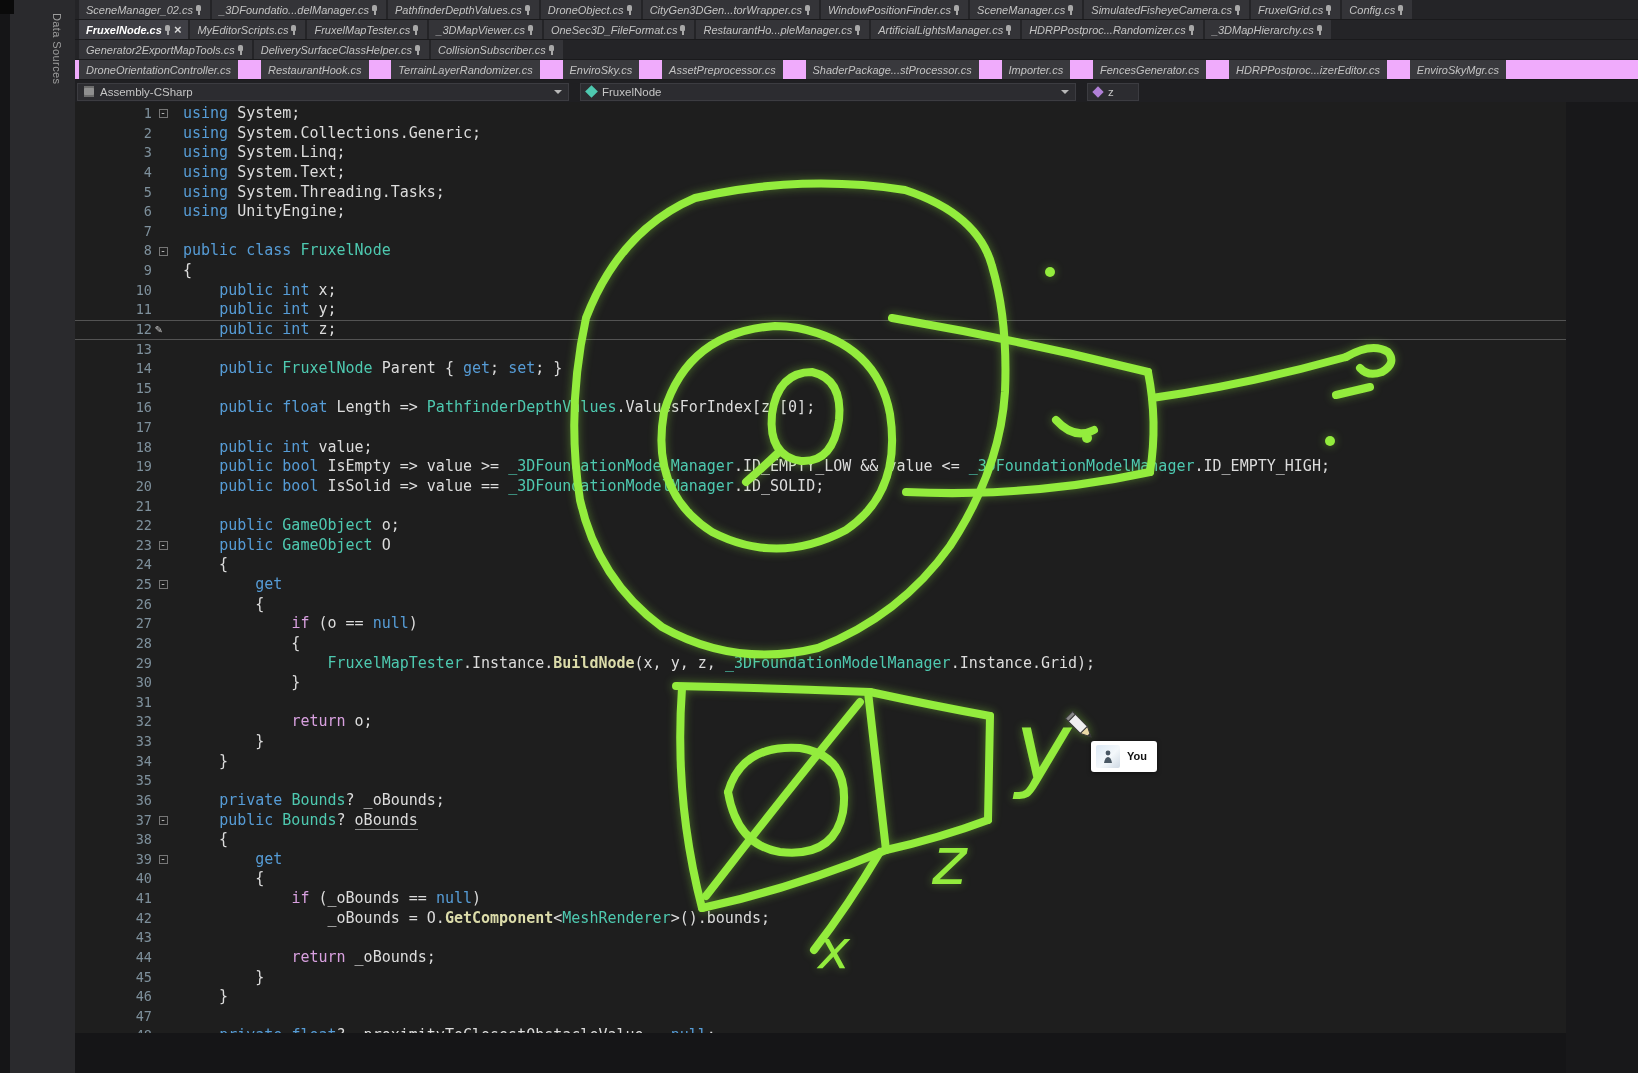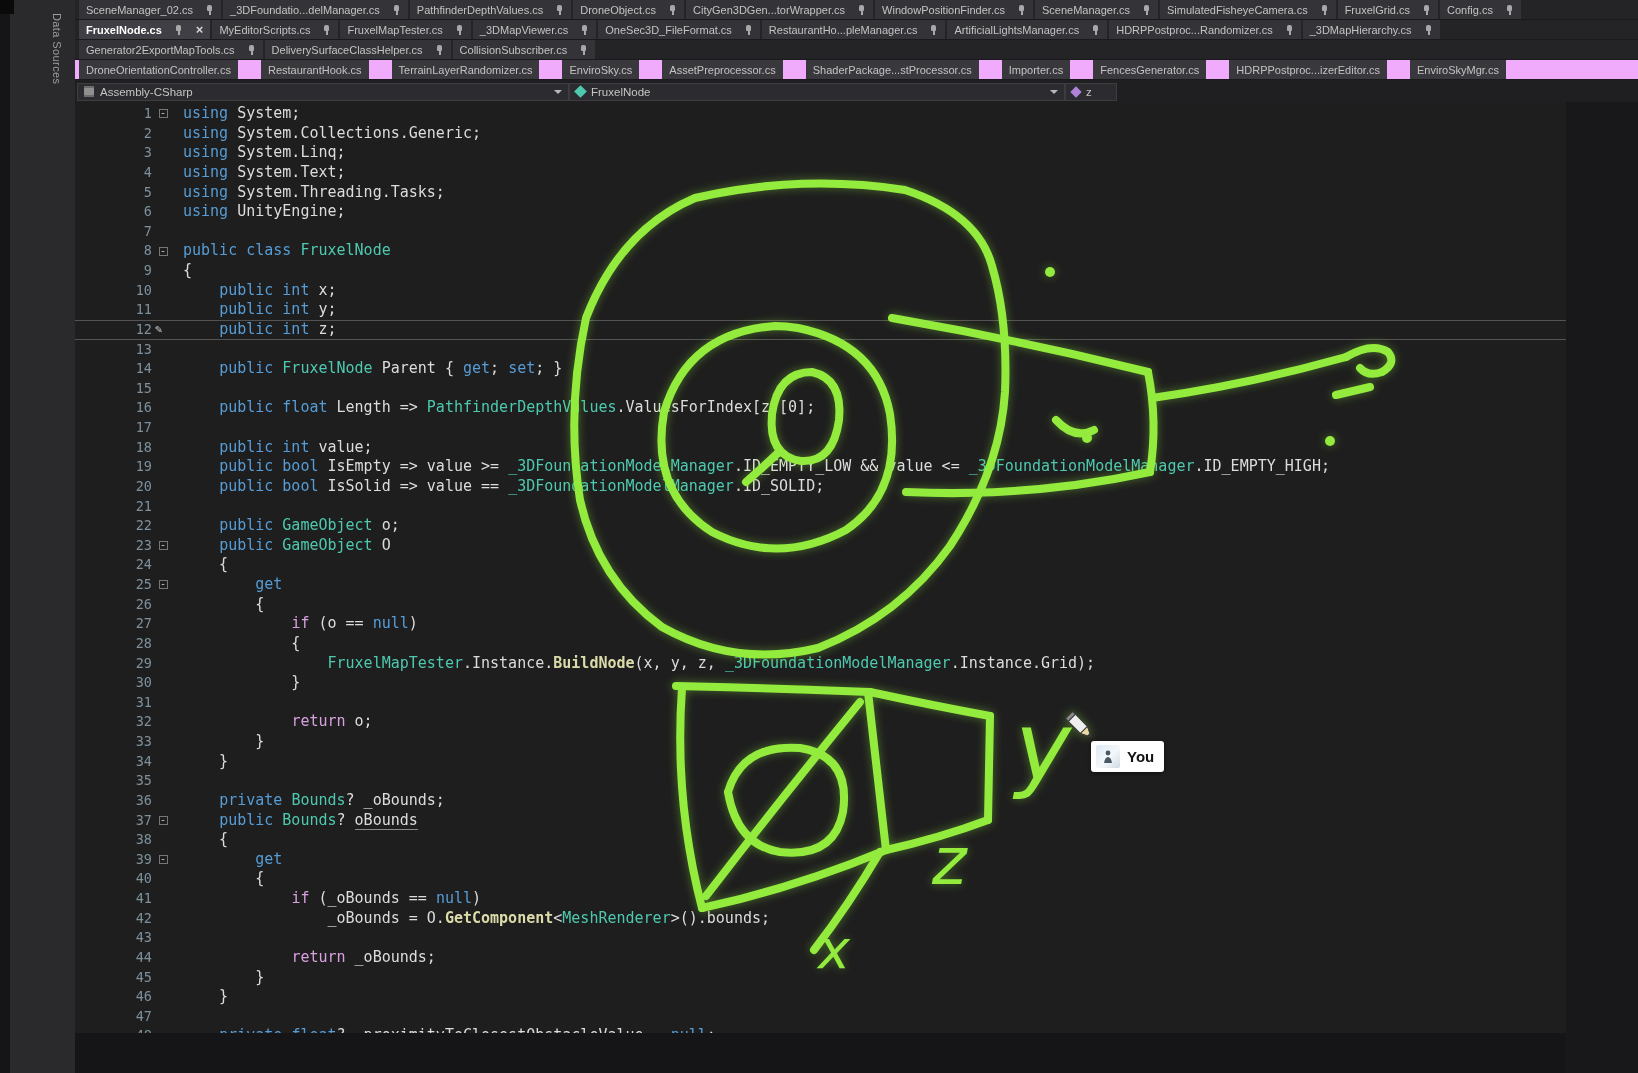--- a/index.html
+++ b/index.html
@@ -7,31 +7,31 @@
 
   
   .left-strip{position:absolute;left:0;top:0;width:75px;height:100%;background:#2a2a2d;z-index:5;}
   .left-strip::before{content:"";position:absolute;left:0;top:0;width:10px;height:100%;background:#151517;}
   .corner{position:absolute;left:0;top:0;width:14px;height:14px;background:#0a0a0a;}
   .vtab{position:absolute;left:51px;top:13px;writing-mode:vertical-rl;font-size:11px;color:#9d9d9d;letter-spacing:.4px;white-space:nowrap;}
 
   
   .main{position:absolute;left:75px;top:0;right:0;height:100%;}
   .tabrow{height:19px;background:#242427;display:flex;align-items:stretch;gap:2px;padding-left:4px;border-bottom:1px solid #1a1a1c;overflow:hidden;}
-  .tab{display:flex;align-items:center;gap:12px;padding:0 7px;background:#343438;color:#c3c3c3;font-size:11px;white-space:nowrap;cursor:default;}
+  .tab{display:flex;align-items:center;gap:1px;padding:0 7px;background:#343438;color:#c3c3c3;font-size:11px;white-space:nowrap;cursor:default;font-style:italic;}
   .tab.active{background:#3f3f45;color:#ffffff;font-weight:bold;text-align:right;}
   .tabrow.groups{background:#f0abfc;justify-content:space-between;padding-right:132px;gap:0;}
   .tabrow.groups .tab{background:#39393d;}
   .pin{position:relative;width:9px;height:12px;flex:none;opacity:.9;}
   .pin::before{content:"";position:absolute;left:2px;top:1px;width:5px;height:6px;background:#b5b5b5;border-radius:2px 2px 1px 1px;}
   .pin::after{content:"";position:absolute;left:4px;top:7px;width:2px;height:4px;background:#b5b5b5;}
   .close{font-size:13px;color:#d6d6d6;line-height:1;margin-left:1px;}
 
   
-  .crumbbar{height:21px;background:#1f1f22;display:flex;align-items:center;gap:0;padding:1px 0 0 2px;border-bottom:1px solid #161618;text-align:right;}
+  .crumbbar{height:21px;background:#1f1f22;display:flex;align-items:center;gap:11px;padding:1px 0 0 2px;border-bottom:1px solid #161618;text-align:right;}
   .crumb{height:18px;display:flex;align-items:center;gap:6px;background:#2c2c30;border:1px solid #3c3c41;color:#c5c5c5;font-size:11.5px;padding:0 6px;box-sizing:border-box;}
   .seg1{width:492px;}
   .seg2{width:496px;}
   .seg3{width:52px;}
   .chev{width:0;height:0;border-left:4px solid transparent;border-right:4px solid transparent;border-top:4px solid #b8b8b8;margin-left:auto;}
   .ic{display:inline-block;flex:none;}
   .ic.proj{width:10px;height:11px;background:#8f8f8f;border-radius:1px;box-shadow:inset 0 2px 0 #6d6d6d, inset 0 -2px 0 #6d6d6d;}
   .ic.cls{width:9px;height:9px;background:#4ec9b0;transform:rotate(45deg);}
   .ic.mem{width:8px;height:8px;background:#b180d7;transform:rotate(45deg);}
 
@@ -55,21 +55,21 @@
 
   
   #annotation{position:absolute;left:0;top:0;width:1638px;height:1073px;z-index:60;pointer-events:none;filter:drop-shadow(0 0 5px rgba(145,238,60,.40));}
   .st{stroke:var(--ann,#93ec3d);stroke-width:8;fill:none;stroke-linecap:round;stroke-linejoin:round;}
   .dot{fill:var(--ann,#93ec3d);}
   .axis{fill:var(--ann,#93ec3d);font-family:"DejaVu Sans",sans-serif;font-style:italic;}
 
   
   .you-chip{position:absolute;left:1091px;top:741px;z-index:70;display:flex;align-items:center;gap:7px;background:#ffffff;border-radius:3px;padding:4px 10px 4px 5px;box-shadow:0 1px 4px rgba(0,0,0,.5);}
   .you-avatar{width:24px;height:23px;border-radius:2px;background:linear-gradient(135deg,#dce9f5 0%,#f4f8fb 55%,#cfd9e4 100%);display:flex;align-items:center;justify-content:center;flex:none;}
-  .you-label{font-size:15px;font-weight:bold;color:#111;line-height:1;text-align:right;}
+  .you-label{font-size:11px;font-weight:bold;color:#111;line-height:1;text-align:right;}
 </style>
 </head>
 <body style="--ann: #93ec3d;">
 
 <div class="left-strip">
   <div class="corner"></div>
   <div class="vtab">
     <span>Data Sources</span>
   </div>
 </div>

